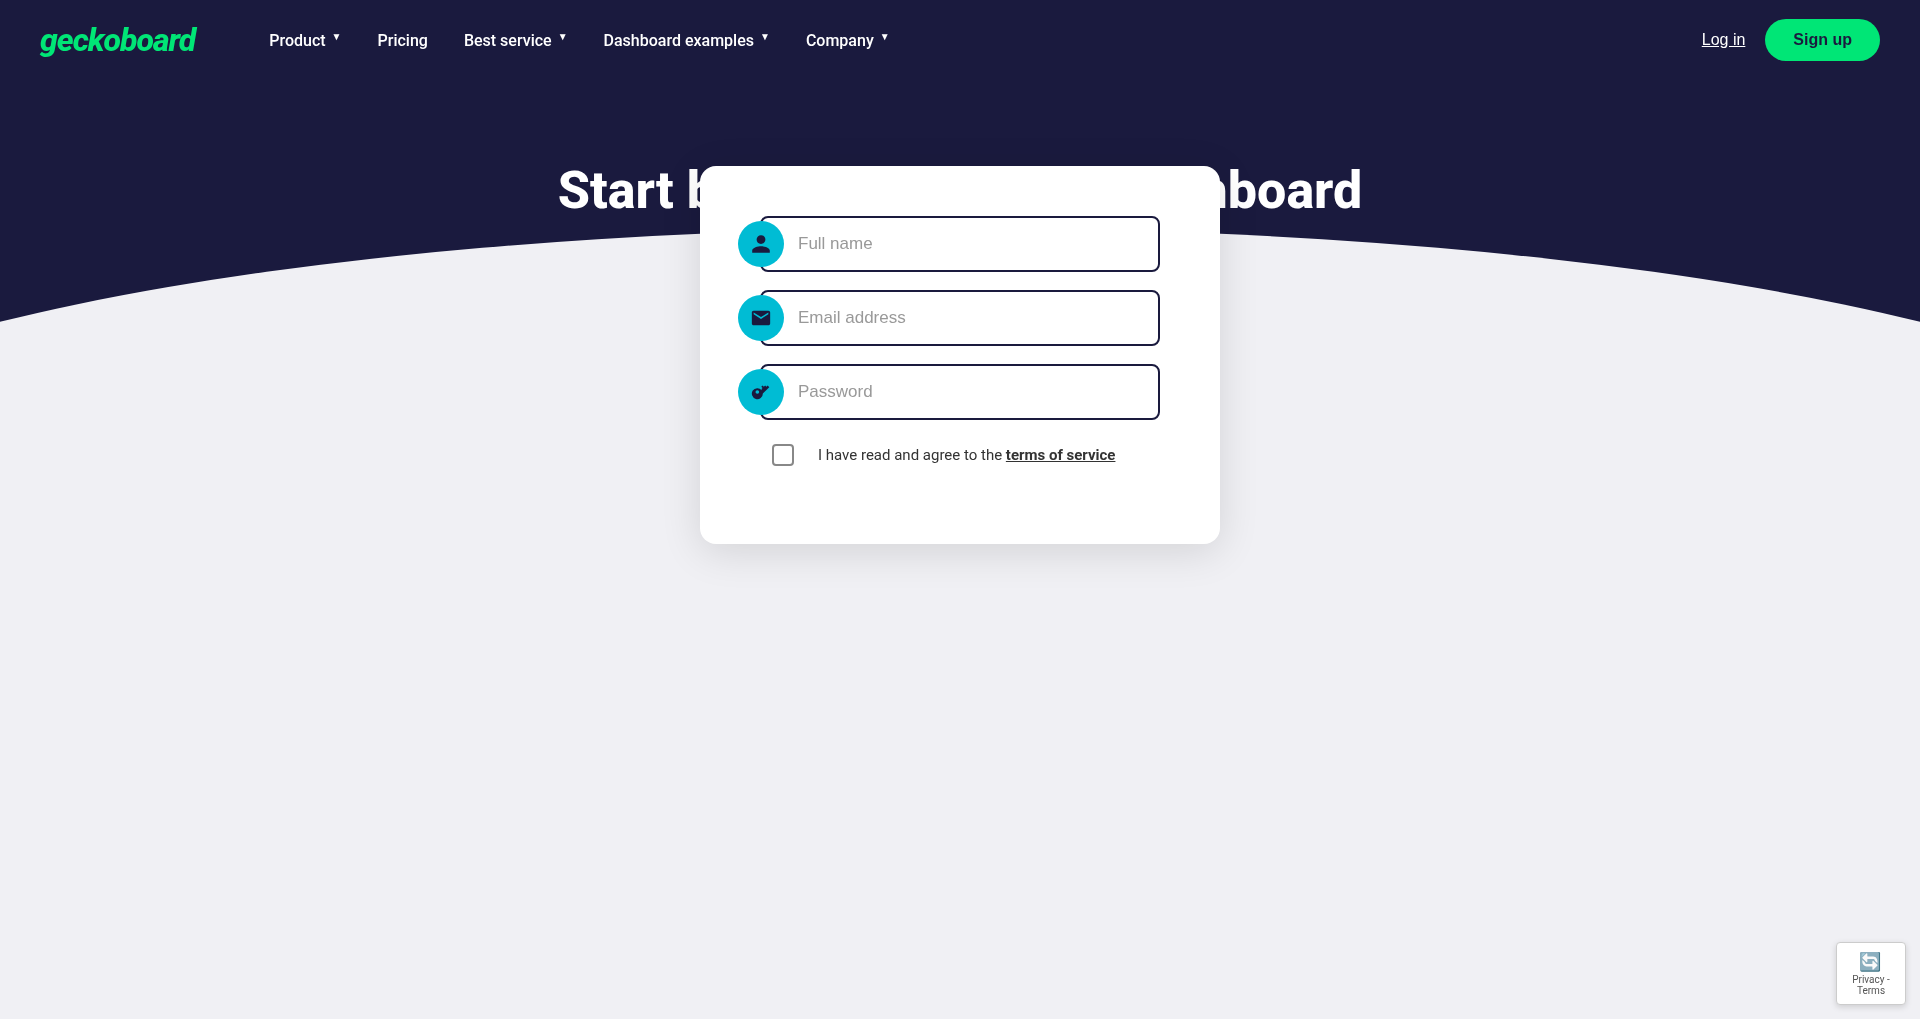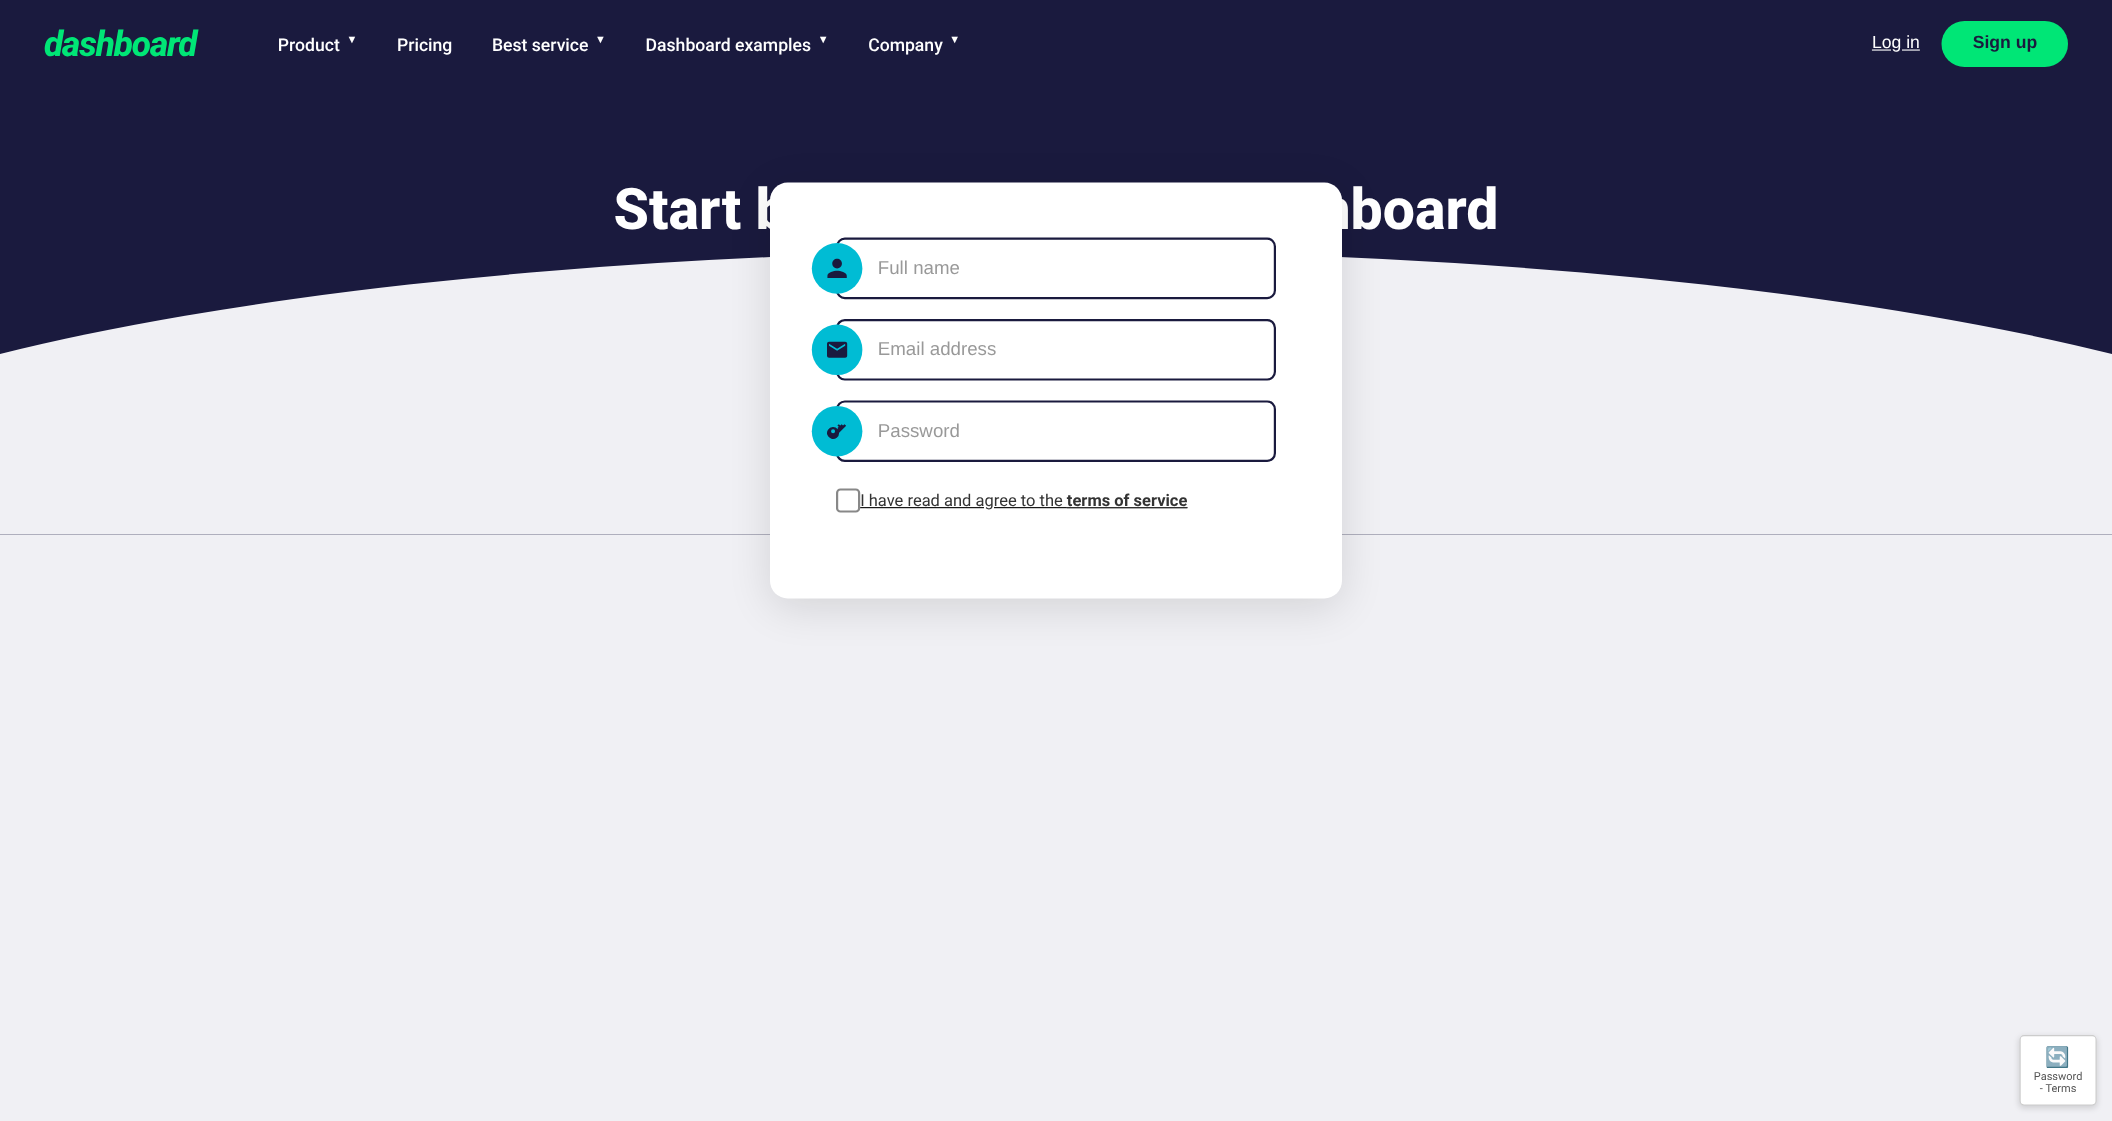--- a/index.html
+++ b/index.html
@@ -155,23 +155,22 @@
       color: #666;
       outline: none;
     }
     .form-input::placeholder {
       color: #999;
     }
 
     .terms-row {
       display: flex;
       align-items: center;
-      gap: 0;
-      margin: 24px 0 28px;
-      text-decoration: underline;
+      gap: 24px;
+      margin: 24px 12px 28px;
     }
     .terms-checkbox {
       width: 22px;
       height: 22px;
       border: 2px solid #888;
       border-radius: 4px;
       cursor: pointer;
       flex-shrink: 0;
       appearance: none;
       -webkit-appearance: none;
@@ -217,21 +216,21 @@
     .recaptcha-badge .rc-logo {
       font-size: 18px;
       margin-bottom: 2px;
     }
   </style>
 </head>
 <body>
 
 <nav class="navbar">
   <div class="navbar-logo">
-    <span>dashboard</span>
+    <span>geckoboard</span>
   </div>
   <div class="nav-links">
     <a class="nav-item">
       <span>Product</span>
       <span class="chevron">▼</span>
     </a>
     <a class="nav-item">
       <span>Pricing</span>
     </a>
     <a class="nav-item">
@@ -299,14 +298,14 @@
       </label>
     </div>
 
     
 
   </div>
 </section>
 
 <div class="recaptcha-badge">
   <div class="rc-logo">🔄</div>
-  <div>Password - Terms</div>
+  <div>Privacy - Terms</div>
 </div>
 
 </body></html>

